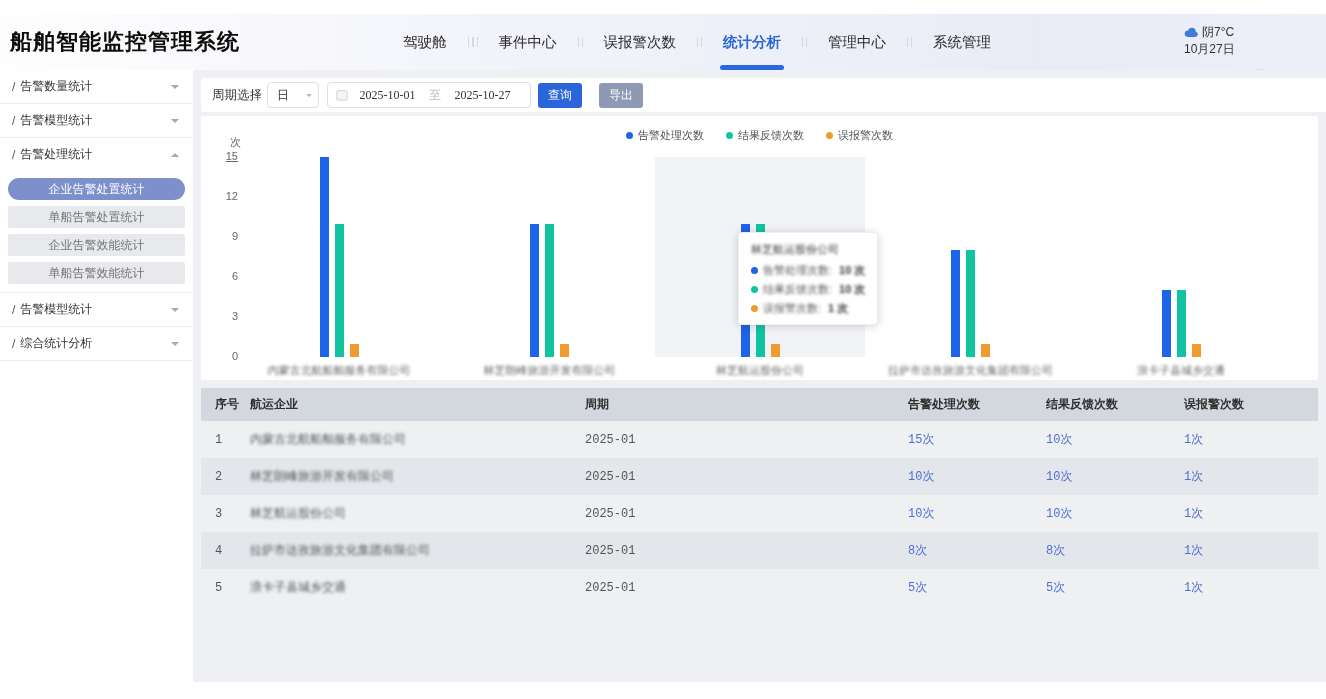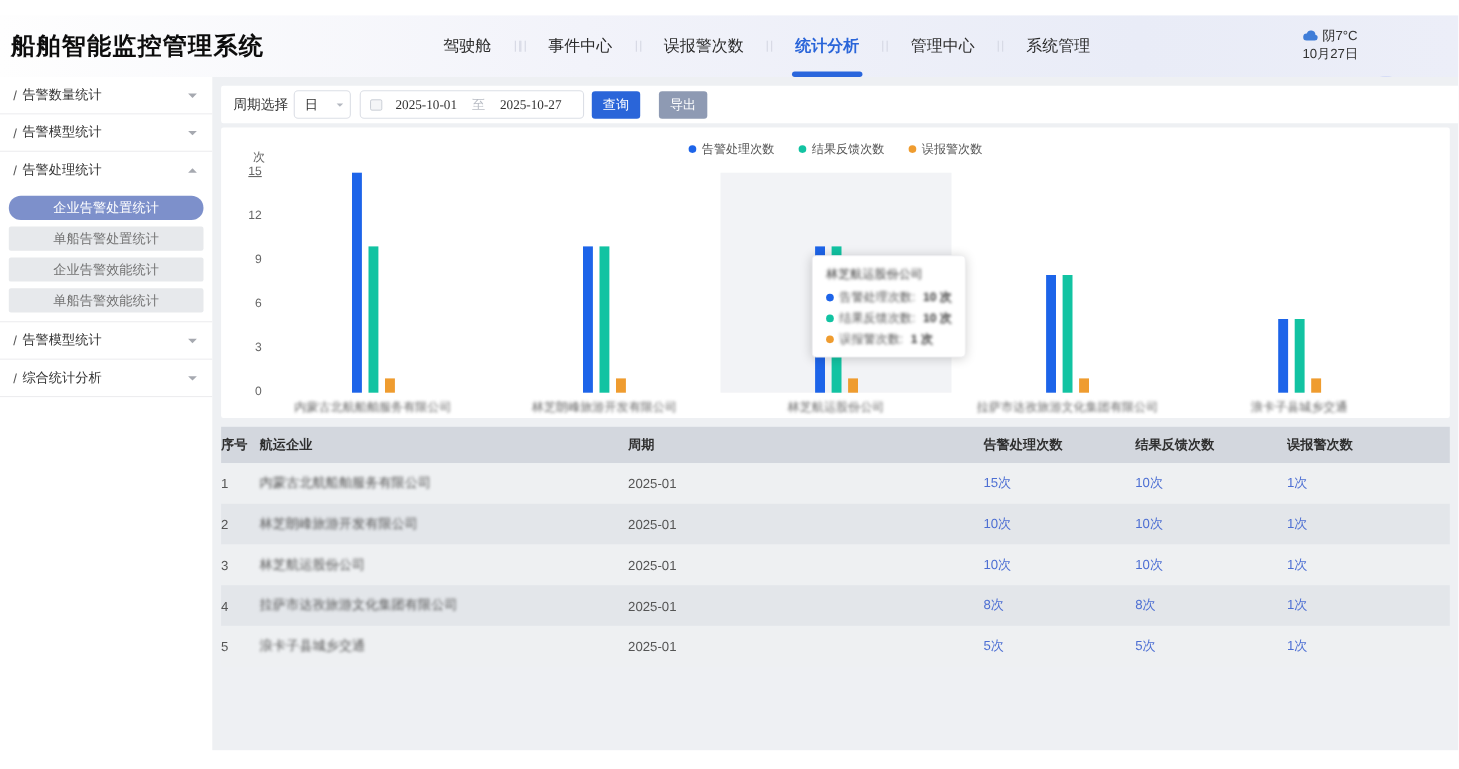--- a/index.html
+++ b/index.html
@@ -78,21 +78,21 @@
   .censored { filter:blur(1.6px); }
   .tooltip { position:absolute; left:537px; top:116px; z-index:3; background:#fff; border-radius:4px;
     padding:9px 12px 8px 12px; box-shadow:0 1px 10px rgba(0,0,0,.18); border:1px solid #f0f0f2; }
   .tooltip-title { font-size:11px; color:#333; margin-bottom:6px; white-space:nowrap; }
   .tooltip-row { display:flex; align-items:center; gap:5px; margin-top:4px; white-space:nowrap; }
   .tooltip-label { font-size:11px; color:#555; }
   .tooltip-value { font-size:11px; color:#333; font-weight:700; margin-left:2px; }
 
   
   .data-table { position:absolute; left:8px; top:318px; width:1117px; }
-  .t-row { display:grid; grid-template-columns:35px 335px 323px 138px 138px 1fr; align-items:center; }
+  .t-row { display:grid; grid-template-columns:35px 335px 323px 138px 138px 1fr; padding-left:14px; align-items:center;font-family:Liberation Mono, monospace; }
   .t-head { height:33px; background:#d3d7de; }
   .t-head .t-cell { font-size:12px; font-weight:700; color:#2f2f2f; }
   .t-body-row { height:37px; }
   .t-body-row.odd { background:#eef0f2; }
   .t-body-row.even { background:#e3e6ea; }
   .t-cell { font-size:12px; color:#555; white-space:nowrap; overflow:hidden; }
   .t-cell.num-link { color:#4d6fd3; cursor:pointer; }
 </style>
 </head>
 <body>

